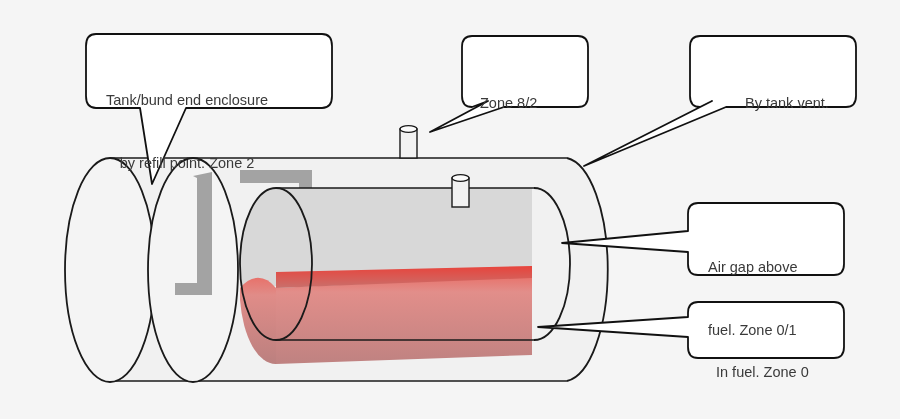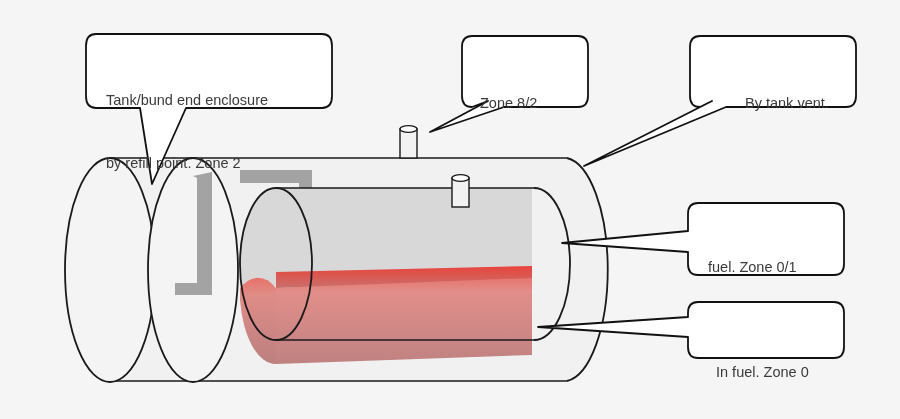--- a/index.html
+++ b/index.html
@@ -158,34 +158,35 @@
                L 688,214 Q 688,203 698,203 Z" fill="#ffffff" stroke="#111111" stroke-width="1.8" stroke-linejoin="round"></path>
     </g>
 
     <g>
       <path d="M 698,302 L 834,302 Q 844,302 844,313 L 844,347 Q 844,358 834,358
                L 698,358 Q 688,358 688,347 L 688,337 L 538,327 L 688,317
                L 688,313 Q 688,302 698,302 Z" fill="#ffffff" stroke="#111111" stroke-width="1.8" stroke-linejoin="round"></path>
     </g>
   </svg>
 
-  <div class="callout-text" style="left:106px; top:48px;">
+  <div class="callout-text" style="left:106px; top:48px;text-align:center;">
     <div>Tank/bund end enclosure</div>
     <div>by refill point. Zone 2</div>
   </div>
 
   <div class="callout-text" style="left:480px; top:51px;">
     <div>Zone 8/2</div>
   </div>
 
   <div class="callout-text" style="left:708px; top:51px;margin-left:37px;">
     <div>By tank vent.</div>
   </div>
 
   <div class="callout-text" style="left:708px; top:215px;">
+    <div>Air gap above</div>
     <div>fuel. Zone 0/1</div>
   </div>
 
   <div class="callout-text" style="left:716px; top:320px;">
     <div>In fuel. Zone 0</div>
   </div>
 
 </div>
 
 </body></html>

